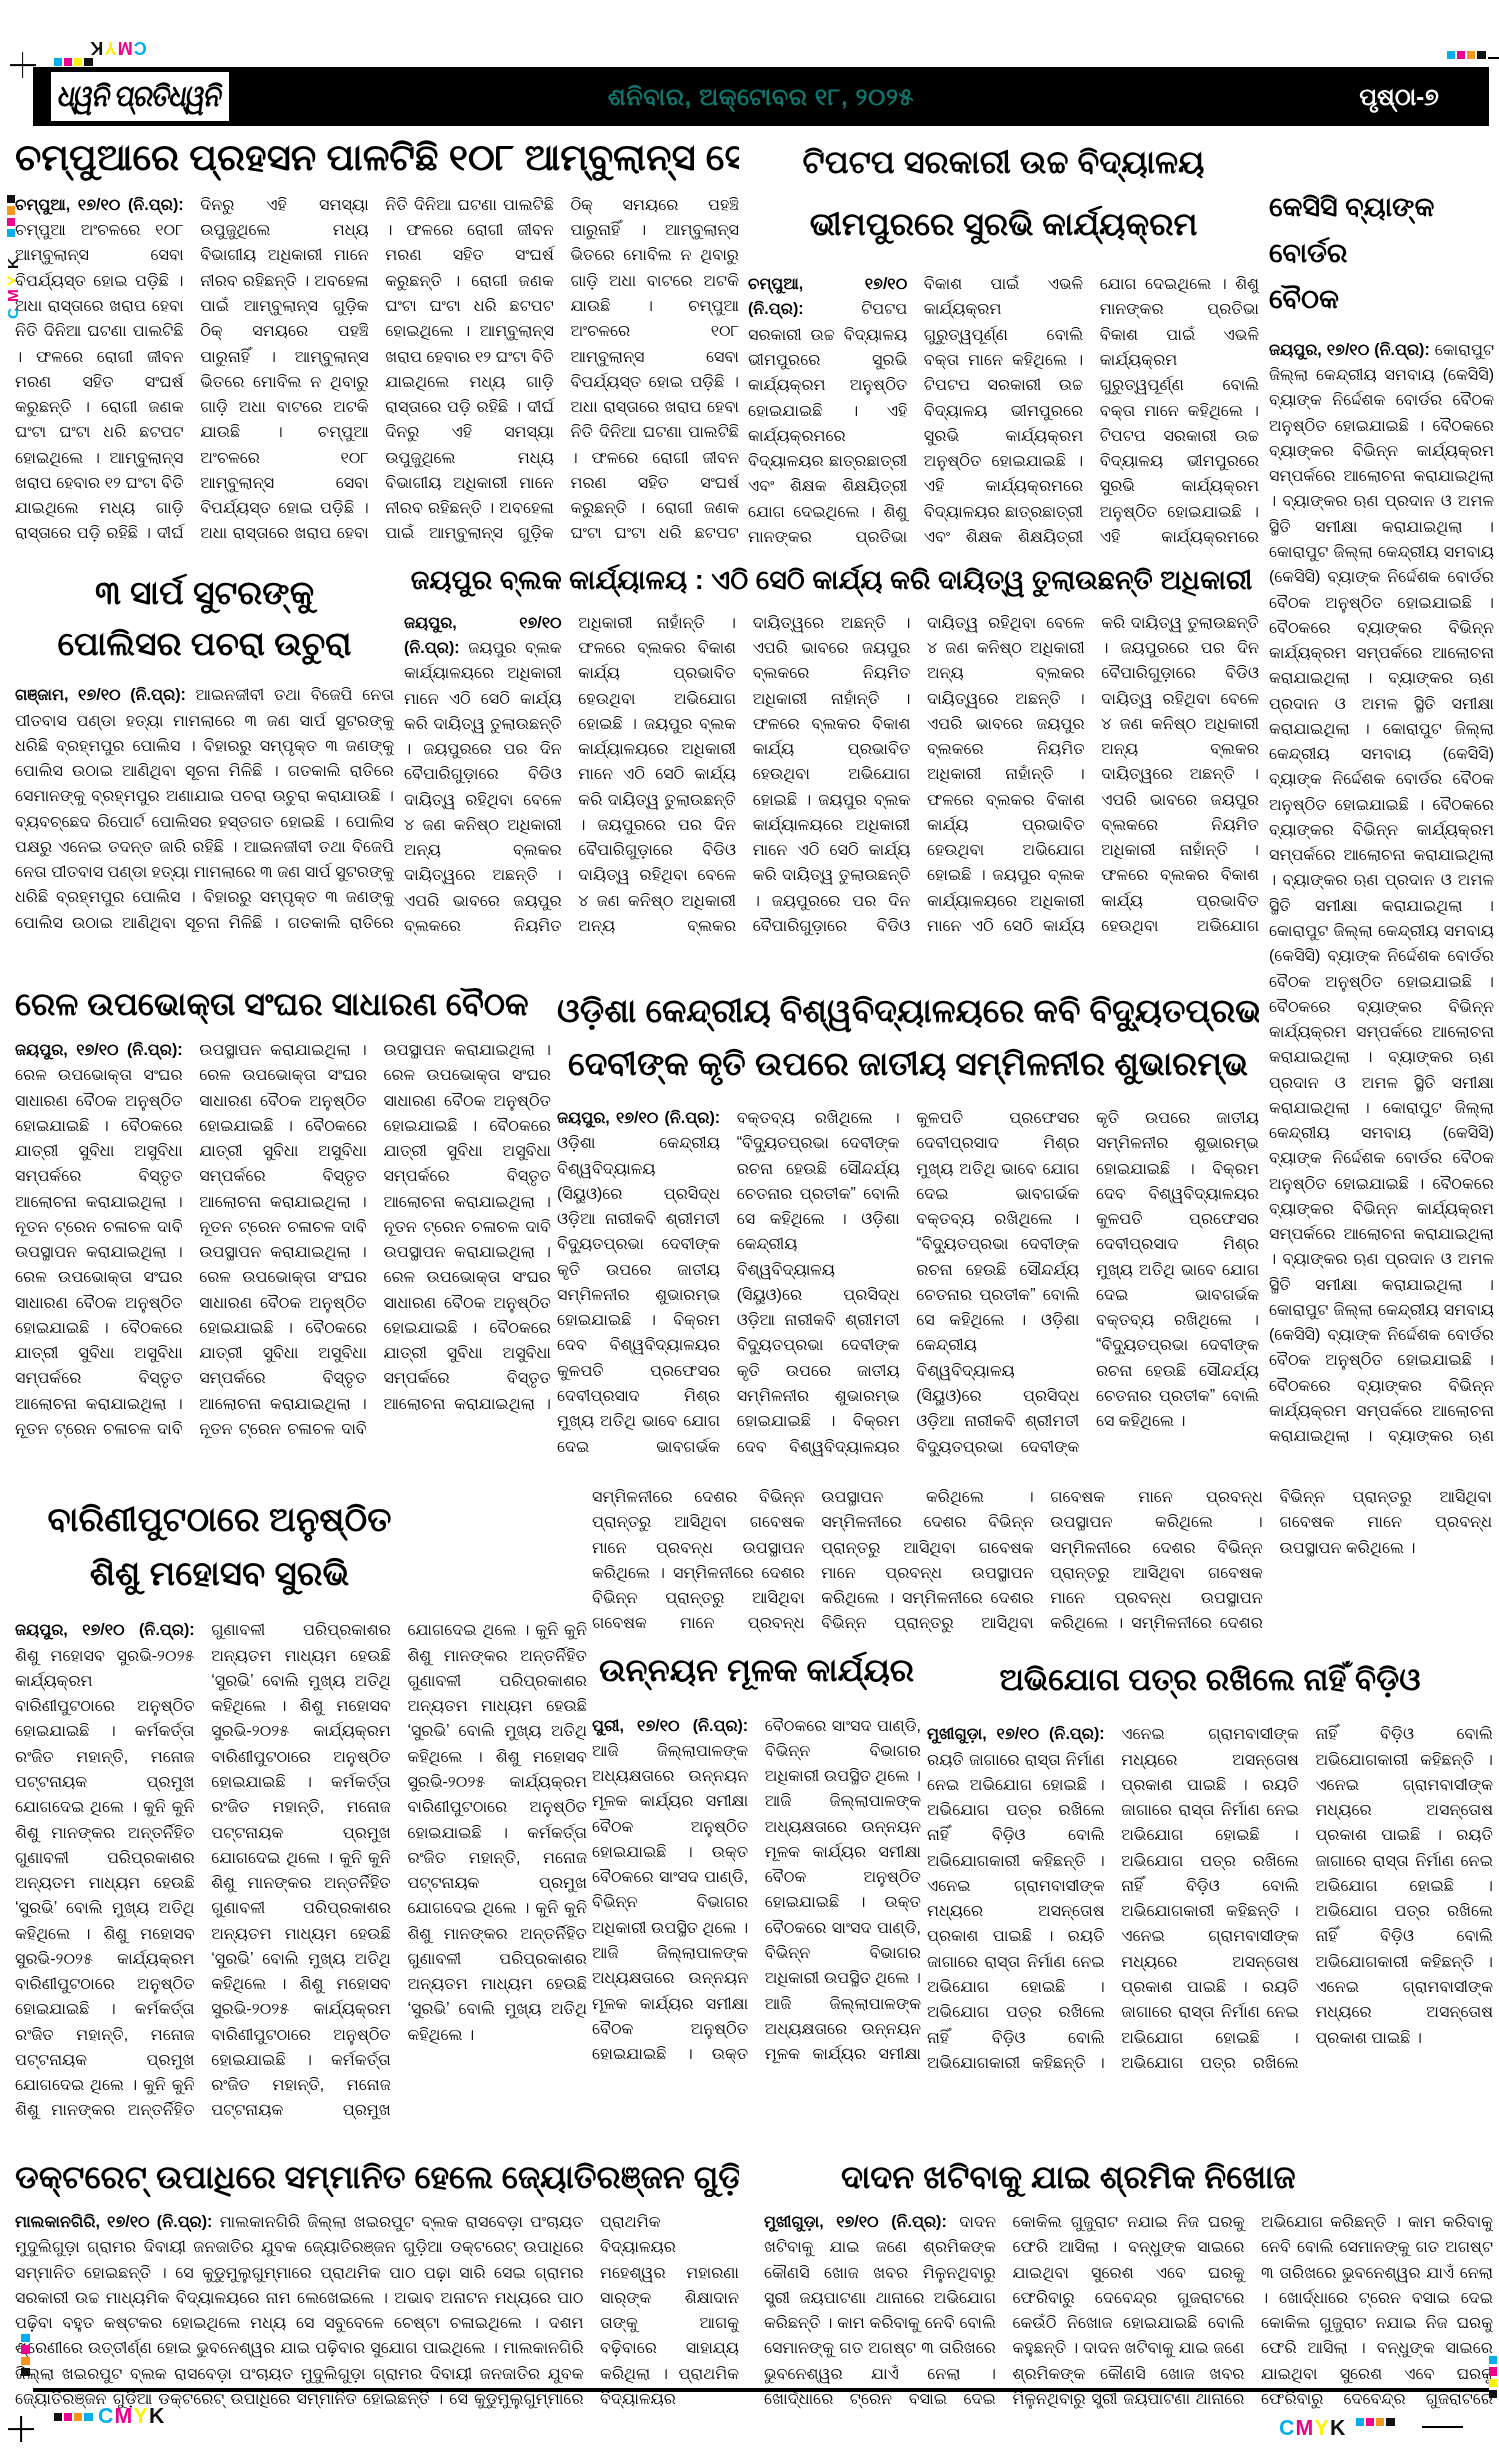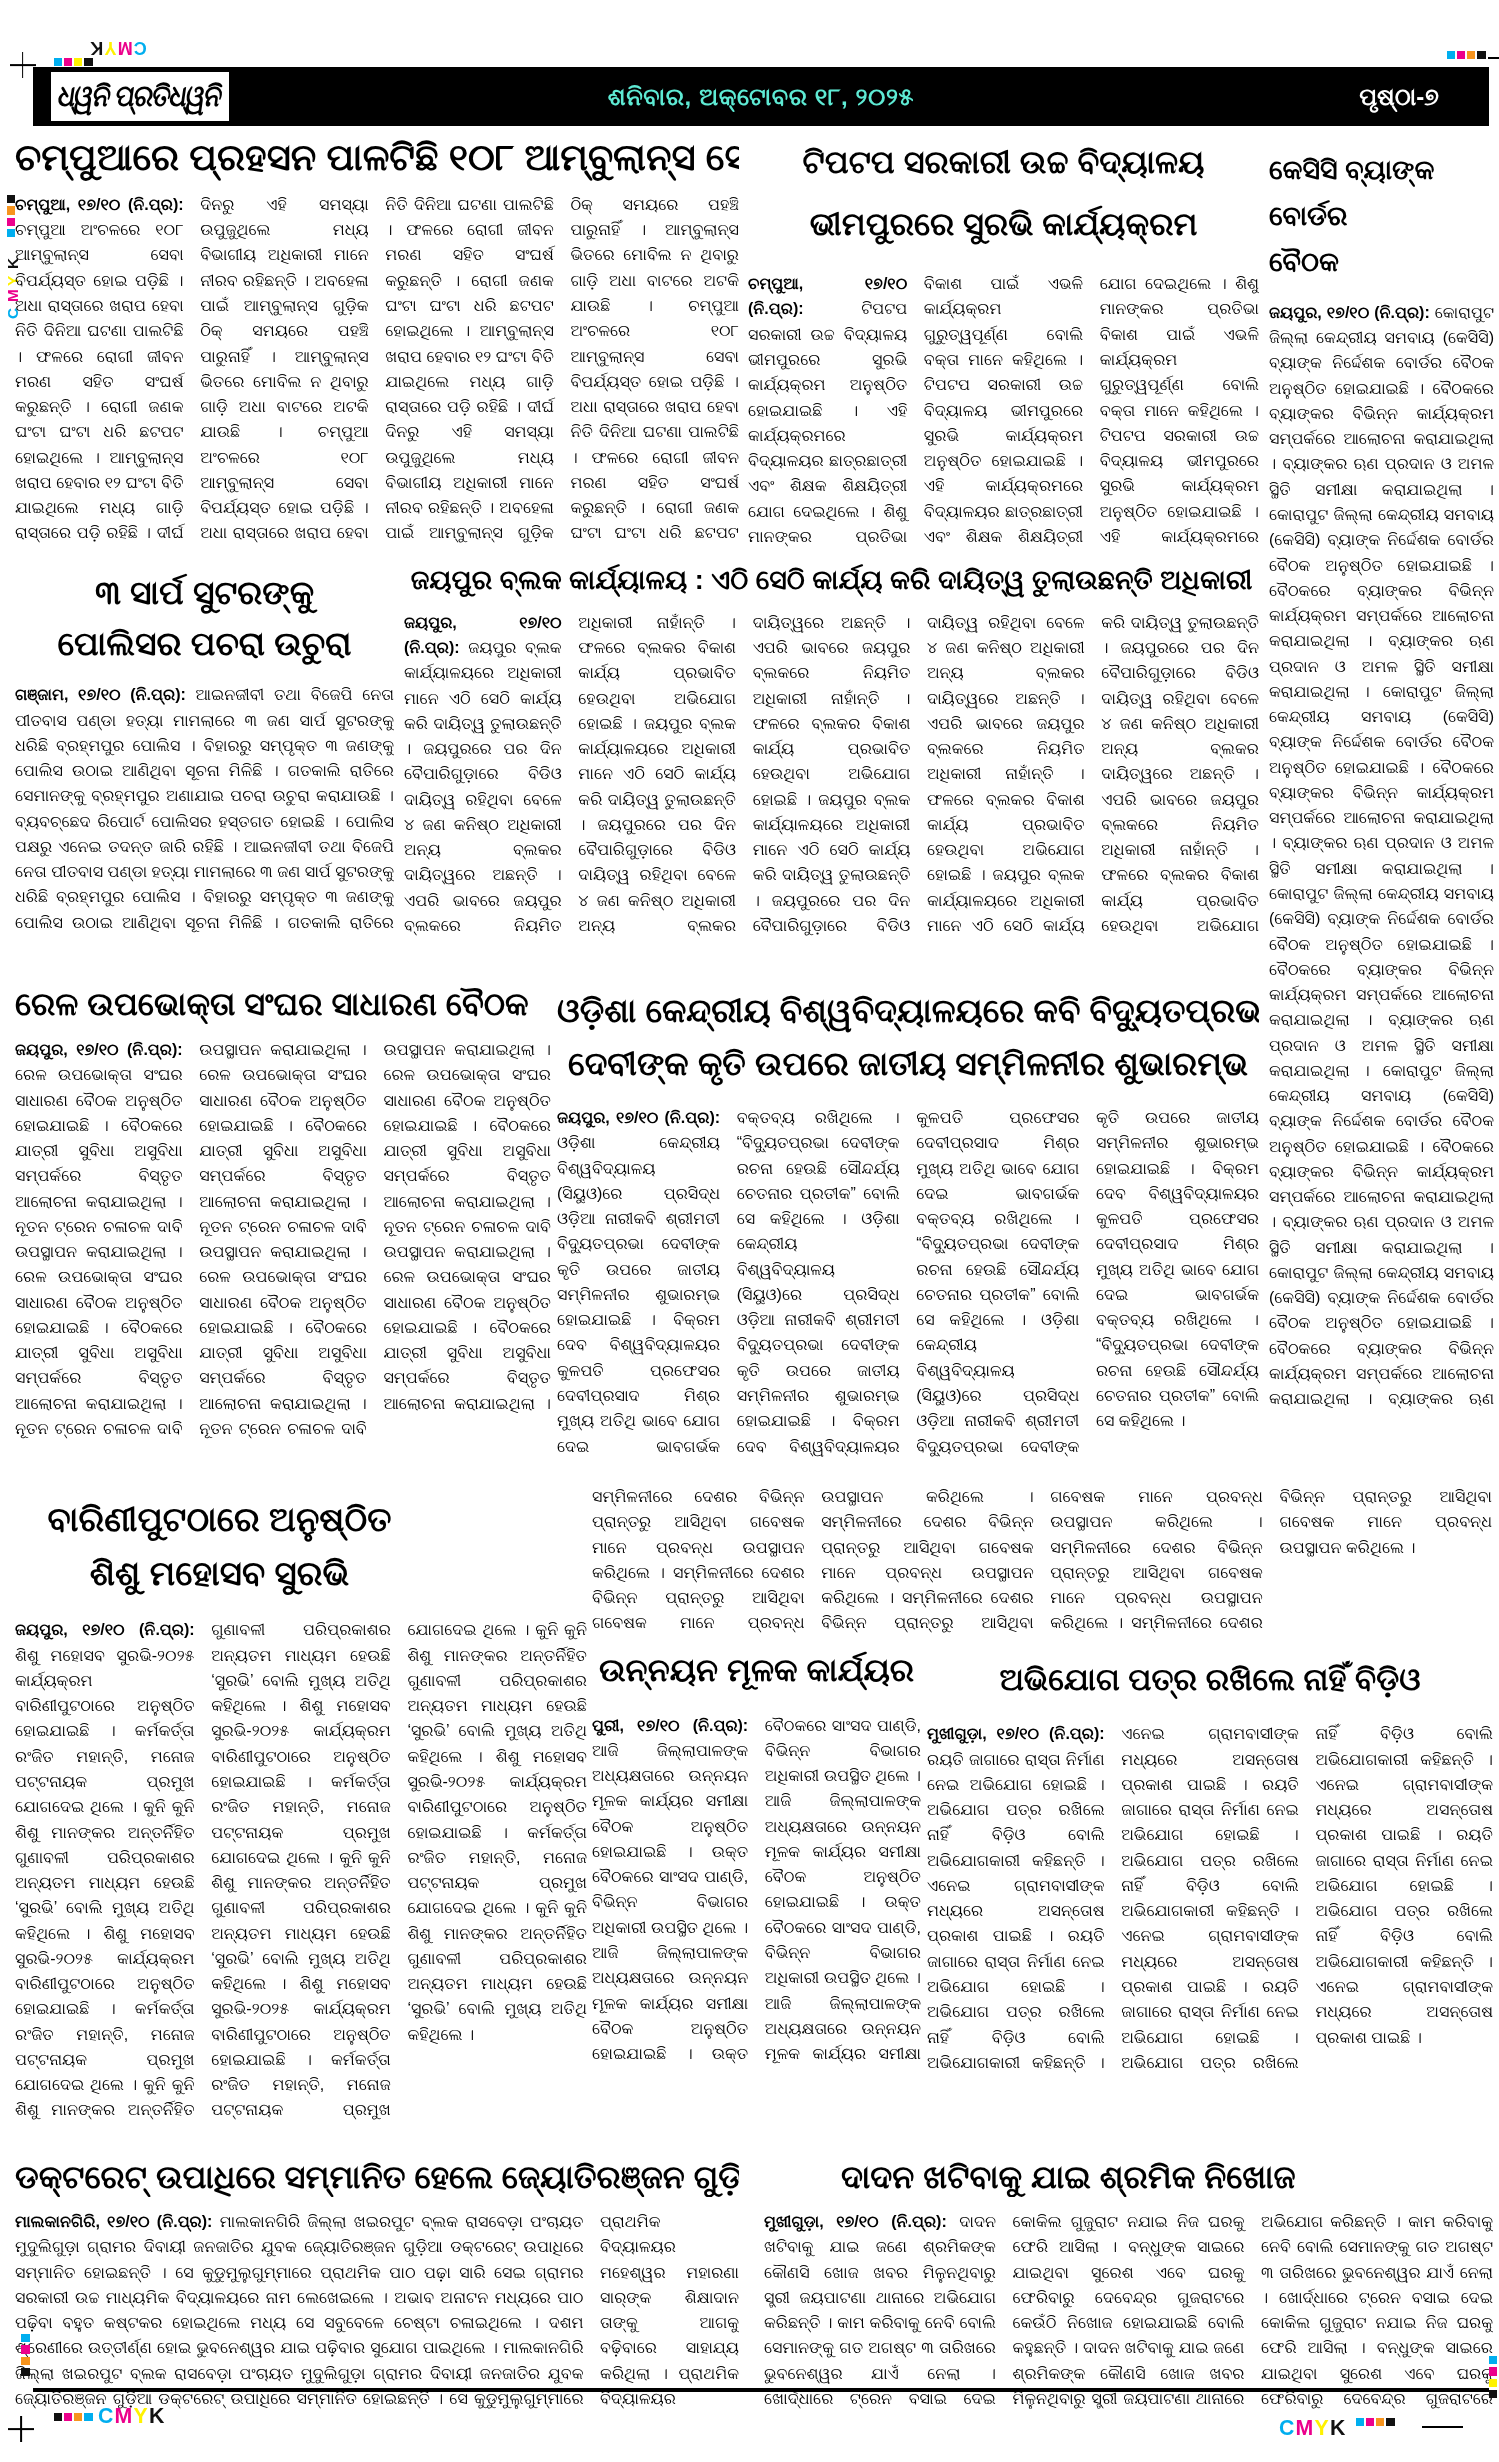--- a/index.html
+++ b/index.html
@@ -5,21 +5,21 @@
   html,body{margin:0;padding:0;background:#ffffff;}
   .page{position:relative;width:1500px;height:2462px;background:#fff;overflow:hidden;
         font-family:"Liberation Sans","DejaVu Sans",sans-serif;color:#000;}
   
   .headerbar{position:absolute;left:33px;top:67px;width:1456px;height:59px;background:#000;
              display:flex;align-items:center;}
   .masthead{position:absolute;left:18px;top:5.3px;width:178px;height:49px;background:#fff;
             display:flex;align-items:center;justify-content:center;overflow:hidden;}
   .masthead span{font-size:26px;font-weight:900;transform:skewX(-8deg) scaleY(1.15);
                  letter-spacing:-1.2px;white-space:nowrap;}
-  .hdate{flex:1;text-align:center;color:#5eead4;font-size:24px;font-weight:700;letter-spacing:0.6px;}
+  .hdate{flex:1;text-align:center;color:#0f766e;font-size:24px;font-weight:700;letter-spacing:0.6px;}
   .hpage{position:absolute;right:50px;top:0;height:59px;display:flex;align-items:center;
          color:#fff;font-size:24px;font-weight:700;}
   
   .article{position:absolute;}
   .article h2{margin:0;font-weight:800;line-height:1.25;}
   .hl-c{text-align:center;}
   .nowrap{white-space:nowrap;overflow:hidden;}
   .body{font-size:16px;line-height:1.58;text-align:justify;overflow:hidden;
         column-gap:16.6px;column-fill:auto;word-break:break-word;}
   .dl{font-weight:700;}
@@ -94,21 +94,21 @@
       <span class="nowrap" style="display:block;">ଭୀମପୁରରେ ସୁରଭି କାର୍ଯ୍ୟକ୍ରମ</span>
     </h2>
     <p class="body" style="margin:15.4px 0 0;columns:3;height:284px;">
       <b class="dl">ଚମ୍ପୁଆ, ୧୭/୧୦ (ନି.ପ୍ର):</b>
       <span> ଟିପଟପ ସରକାରୀ ଉଚ୍ଚ ବିଦ୍ୟାଳୟ ଭୀମପୁରରେ ସୁରଭି କାର୍ଯ୍ୟକ୍ରମ ଅନୁଷ୍ଠିତ ହୋଇଯାଇଛି । ଏହି କାର୍ଯ୍ୟକ୍ରମରେ ବିଦ୍ୟାଳୟର ଛାତ୍ରଛାତ୍ରୀ ଏବଂ ଶିକ୍ଷକ ଶିକ୍ଷୟିତ୍ରୀ ଯୋଗ ଦେଇଥିଲେ । ଶିଶୁ ମାନଙ୍କର ପ୍ରତିଭା ବିକାଶ ପାଇଁ ଏଭଳି କାର୍ଯ୍ୟକ୍ରମ ଗୁରୁତ୍ୱପୂର୍ଣ୍ଣ ବୋଲି ବକ୍ତା ମାନେ କହିଥିଲେ । ଟିପଟପ ସରକାରୀ ଉଚ୍ଚ ବିଦ୍ୟାଳୟ ଭୀମପୁରରେ ସୁରଭି କାର୍ଯ୍ୟକ୍ରମ ଅନୁଷ୍ଠିତ ହୋଇଯାଇଛି । ଏହି କାର୍ଯ୍ୟକ୍ରମରେ ବିଦ୍ୟାଳୟର ଛାତ୍ରଛାତ୍ରୀ ଏବଂ ଶିକ୍ଷକ ଶିକ୍ଷୟିତ୍ରୀ ଯୋଗ ଦେଇଥିଲେ । ଶିଶୁ ମାନଙ୍କର ପ୍ରତିଭା ବିକାଶ ପାଇଁ ଏଭଳି କାର୍ଯ୍ୟକ୍ରମ ଗୁରୁତ୍ୱପୂର୍ଣ୍ଣ ବୋଲି ବକ୍ତା ମାନେ କହିଥିଲେ । ଟିପଟପ ସରକାରୀ ଉଚ୍ଚ ବିଦ୍ୟାଳୟ ଭୀମପୁରରେ ସୁରଭି କାର୍ଯ୍ୟକ୍ରମ ଅନୁଷ୍ଠିତ ହୋଇଯାଇଛି । ଏହି କାର୍ଯ୍ୟକ୍ରମରେ ବିଦ୍ୟାଳୟର ଛାତ୍ରଛାତ୍ରୀ ଏବଂ ଶିକ୍ଷକ ଶିକ୍ଷୟିତ୍ରୀ ଯୋଗ ଦେଇଥିଲେ । ଶିଶୁ ମାନଙ୍କର ପ୍ରତିଭା ବିକାଶ ପାଇଁ ଏଭଳି କାର୍ଯ୍ୟକ୍ରମ ଗୁରୁତ୍ୱପୂର୍ଣ୍ଣ ବୋଲି ବକ୍ତା ମାନେ କହିଥିଲେ । ଟିପଟପ ସରକାରୀ ଉଚ୍ଚ ବିଦ୍ୟାଳୟ ଭୀମପୁରରେ ସୁରଭି କାର୍ଯ୍ୟକ୍ରମ ଅନୁଷ୍ଠିତ ହୋଇଯାଇଛି । ଏହି କାର୍ଯ୍ୟକ୍ରମରେ ବିଦ୍ୟାଳୟର ଛାତ୍ରଛାତ୍ରୀ ଏବଂ ଶିକ୍ଷକ ଶିକ୍ଷୟିତ୍ରୀ ଯୋଗ ଦେଇଥିଲେ । ଶିଶୁ ମାନଙ୍କର ପ୍ରତିଭା ବିକାଶ ପାଇଁ ଏଭଳି କାର୍ଯ୍ୟକ୍ରମ ଗୁରୁତ୍ୱପୂର୍ଣ୍ଣ ବୋଲି ବକ୍ତା ମାନେ କହିଥିଲେ । ଟିପଟପ ସରକାରୀ ଉଚ୍ଚ ବିଦ୍ୟାଳୟ ଭୀମପୁରରେ ସୁରଭି କାର୍ଯ୍ୟକ୍ରମ ଅନୁଷ୍ଠିତ ହୋଇଯାଇଛି । ଏହି କାର୍ଯ୍ୟକ୍ରମରେ ବିଦ୍ୟାଳୟର ଛାତ୍ରଛାତ୍ରୀ ଏବଂ ଶିକ୍ଷକ ଶିକ୍ଷୟିତ୍ରୀ ଯୋଗ ଦେଇଥିଲେ । ଶିଶୁ ମାନଙ୍କର ପ୍ରତିଭା ବିକାଶ ପାଇଁ ଏଭଳି କାର୍ଯ୍ୟକ୍ରମ ଗୁରୁତ୍ୱପୂର୍ଣ୍ଣ ବୋଲି ବକ୍ତା ମାନେ କହିଥିଲେ ।</span>
     </p>
   </div>
 
   <div class="article" style="left:1269px;top:148px;width:225px;height:1327px;overflow:hidden;">
     <h2 style="font-size:27px;line-height:1.7;">
-      <span style="display:block;">କେସିସି ବ୍ୟାଙ୍କ</span>
+      <span style="display:block;margin-top:37px;">କେସିସି ବ୍ୟାଙ୍କ</span>
       <span style="display:block;">ବୋର୍ଡର</span>
       <span style="display:block;">ବୈଠକ</span>
     </h2>
     <p class="body" style="margin:14.2px 0 0;columns:1;height:1143px;">
       <b class="dl">ଜୟପୁର, ୧୭/୧୦ (ନି.ପ୍ର):</b>
       <span> କୋରାପୁଟ ଜିଲ୍ଲା କେନ୍ଦ୍ରୀୟ ସମବାୟ (କେସିସି) ବ୍ୟାଙ୍କ ନିର୍ଦ୍ଦେଶକ ବୋର୍ଡର ବୈଠକ ଅନୁଷ୍ଠିତ ହୋଇଯାଇଛି । ବୈଠକରେ ବ୍ୟାଙ୍କର ବିଭିନ୍ନ କାର୍ଯ୍ୟକ୍ରମ ସମ୍ପର୍କରେ ଆଲୋଚନା କରାଯାଇଥିଲା । ବ୍ୟାଙ୍କର ଋଣ ପ୍ରଦାନ ଓ ଅମଳ ସ୍ଥିତି ସମୀକ୍ଷା କରାଯାଇଥିଲା । କୋରାପୁଟ ଜିଲ୍ଲା କେନ୍ଦ୍ରୀୟ ସମବାୟ (କେସିସି) ବ୍ୟାଙ୍କ ନିର୍ଦ୍ଦେଶକ ବୋର୍ଡର ବୈଠକ ଅନୁଷ୍ଠିତ ହୋଇଯାଇଛି । ବୈଠକରେ ବ୍ୟାଙ୍କର ବିଭିନ୍ନ କାର୍ଯ୍ୟକ୍ରମ ସମ୍ପର୍କରେ ଆଲୋଚନା କରାଯାଇଥିଲା । ବ୍ୟାଙ୍କର ଋଣ ପ୍ରଦାନ ଓ ଅମଳ ସ୍ଥିତି ସମୀକ୍ଷା କରାଯାଇଥିଲା । କୋରାପୁଟ ଜିଲ୍ଲା କେନ୍ଦ୍ରୀୟ ସମବାୟ (କେସିସି) ବ୍ୟାଙ୍କ ନିର୍ଦ୍ଦେଶକ ବୋର୍ଡର ବୈଠକ ଅନୁଷ୍ଠିତ ହୋଇଯାଇଛି । ବୈଠକରେ ବ୍ୟାଙ୍କର ବିଭିନ୍ନ କାର୍ଯ୍ୟକ୍ରମ ସମ୍ପର୍କରେ ଆଲୋଚନା କରାଯାଇଥିଲା । ବ୍ୟାଙ୍କର ଋଣ ପ୍ରଦାନ ଓ ଅମଳ ସ୍ଥିତି ସମୀକ୍ଷା କରାଯାଇଥିଲା । କୋରାପୁଟ ଜିଲ୍ଲା କେନ୍ଦ୍ରୀୟ ସମବାୟ (କେସିସି) ବ୍ୟାଙ୍କ ନିର୍ଦ୍ଦେଶକ ବୋର୍ଡର ବୈଠକ ଅନୁଷ୍ଠିତ ହୋଇଯାଇଛି । ବୈଠକରେ ବ୍ୟାଙ୍କର ବିଭିନ୍ନ କାର୍ଯ୍ୟକ୍ରମ ସମ୍ପର୍କରେ ଆଲୋଚନା କରାଯାଇଥିଲା । ବ୍ୟାଙ୍କର ଋଣ ପ୍ରଦାନ ଓ ଅମଳ ସ୍ଥିତି ସମୀକ୍ଷା କରାଯାଇଥିଲା । କୋରାପୁଟ ଜିଲ୍ଲା କେନ୍ଦ୍ରୀୟ ସମବାୟ (କେସିସି) ବ୍ୟାଙ୍କ ନିର୍ଦ୍ଦେଶକ ବୋର୍ଡର ବୈଠକ ଅନୁଷ୍ଠିତ ହୋଇଯାଇଛି । ବୈଠକରେ ବ୍ୟାଙ୍କର ବିଭିନ୍ନ କାର୍ଯ୍ୟକ୍ରମ ସମ୍ପର୍କରେ ଆଲୋଚନା କରାଯାଇଥିଲା । ବ୍ୟାଙ୍କର ଋଣ ପ୍ରଦାନ ଓ ଅମଳ ସ୍ଥିତି ସମୀକ୍ଷା କରାଯାଇଥିଲା । କୋରାପୁଟ ଜିଲ୍ଲା କେନ୍ଦ୍ରୀୟ ସମବାୟ (କେସିସି) ବ୍ୟାଙ୍କ ନିର୍ଦ୍ଦେଶକ ବୋର୍ଡର ବୈଠକ ଅନୁଷ୍ଠିତ ହୋଇଯାଇଛି । ବୈଠକରେ ବ୍ୟାଙ୍କର ବିଭିନ୍ନ କାର୍ଯ୍ୟକ୍ରମ ସମ୍ପର୍କରେ ଆଲୋଚନା କରାଯାଇଥିଲା । ବ୍ୟାଙ୍କର ଋଣ ପ୍ରଦାନ ଓ ଅମଳ ସ୍ଥିତି ସମୀକ୍ଷା କରାଯାଇଥିଲା ।</span>
     </p>
   </div>
 
   <div class="article" style="left:15px;top:567px;width:379px;">

